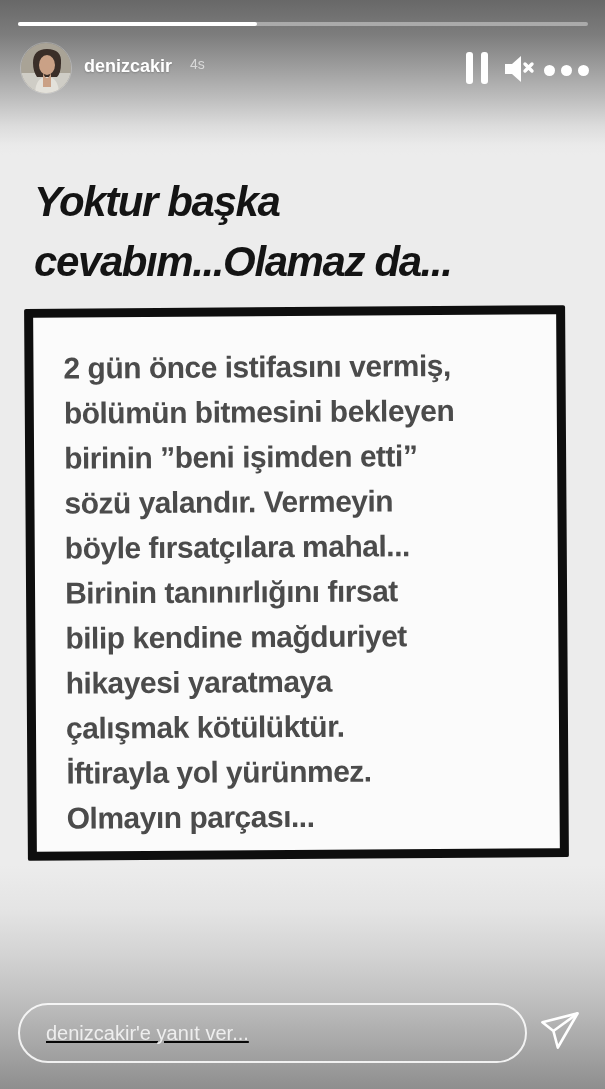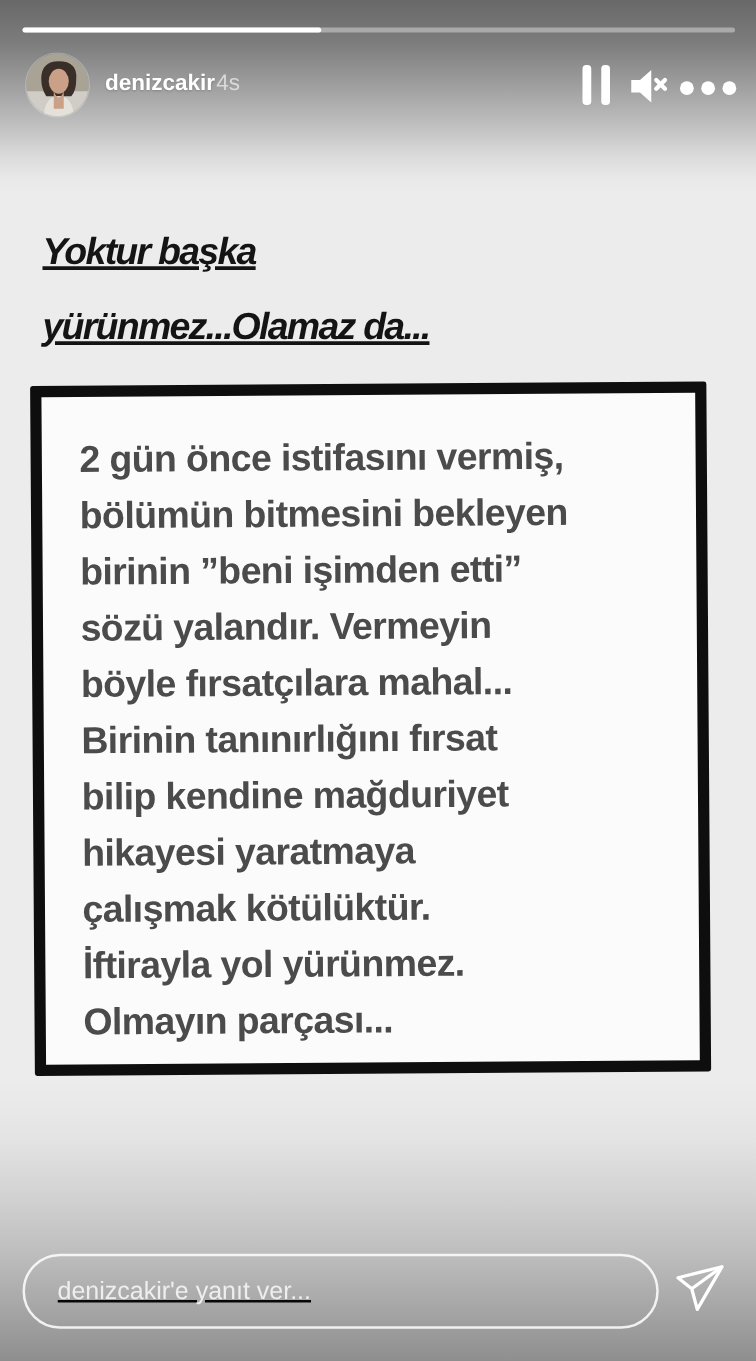--- a/index.html
+++ b/index.html
@@ -20,32 +20,32 @@
   .progress-fill{height:100%;width:42%;background:#ffffff;border-radius:2px;}
   .topbar{position:absolute;left:0;top:40px;width:605px;height:58px;}
   .avatar{
     position:absolute;left:20px;top:2px;width:52px;height:52px;border-radius:50%;
     overflow:hidden;border:1px solid rgba(255,255,255,0.25);cursor:pointer;
   }
   .username{
     position:absolute;left:84px;top:16px;font-size:18px;font-weight:bold;color:#ffffff;
     text-shadow:0 1px 2px rgba(0,0,0,0.2);cursor:pointer;
   }
-  .timestamp{position:absolute;left:173px;top:16px;font-size:18px;color:#d9d9d9;}
+  .timestamp{position:absolute;left:190px;top:16px;font-size:14px;color:#d9d9d9;}
   .ctrl{position:absolute;top:12px;cursor:pointer;}
   .ctrl-pause{left:466px;width:26px;height:32px;display:flex;gap:8px;}
   .ctrl-pause span{display:block;width:7px;height:32px;background:#fff;border-radius:3px;}
   .ctrl-mute{left:502px;width:34px;height:34px;}
   .ctrl-more{left:544px;top:24px;width:48px;height:12px;display:flex;gap:6px;align-items:center;}
   .ctrl-more span{display:block;width:11px;height:11px;border-radius:50%;background:#fff;}
   
   .headline{
     position:absolute;left:34px;top:172px;width:560px;
-    font-style:italic;font-weight:900;font-size:30px;line-height:60px;
-    letter-spacing:-1.4px;color:#141414;text-decoration:underline;
+    font-style:italic;font-weight:900;font-size:42px;line-height:60px;
+    letter-spacing:-1.4px;color:#141414;
   }
   .quote-box{
     position:absolute;left:26px;top:307px;width:541px;height:552px;
     background:#fbfbfb;border:9px solid #0e0e0e;border-radius:2px;
     transform:rotate(-0.4deg);overflow:hidden;
     padding:28px 0 0 30px;
   }
   .quote-line{
     font-weight:bold;font-size:30px;line-height:45px;letter-spacing:-0.5px;
     color:#4b4b4b;white-space:nowrap;
@@ -103,21 +103,21 @@
 
     <div class="ctrl ctrl-more" title="More options">
       <span></span>
         <span></span>
         <span></span>
     </div>
   </div>
 
   <div class="headline">
     <div>Yoktur başka</div>
-    <div>yürünmez...Olamaz da...</div>
+    <div>cevabım...Olamaz da...</div>
   </div>
 
   <div class="quote-box">
     <div class="quote-line">2 gün önce istifasını vermiş,</div>
     <div class="quote-line">bölümün bitmesini bekleyen</div>
     <div class="quote-line">birinin ”beni işimden etti”</div>
     <div class="quote-line">sözü yalandır. Vermeyin</div>
     <div class="quote-line">böyle fırsatçılara mahal...</div>
     <div class="quote-line">Birinin tanınırlığını fırsat</div>
     <div class="quote-line">bilip kendine mağduriyet</div>

